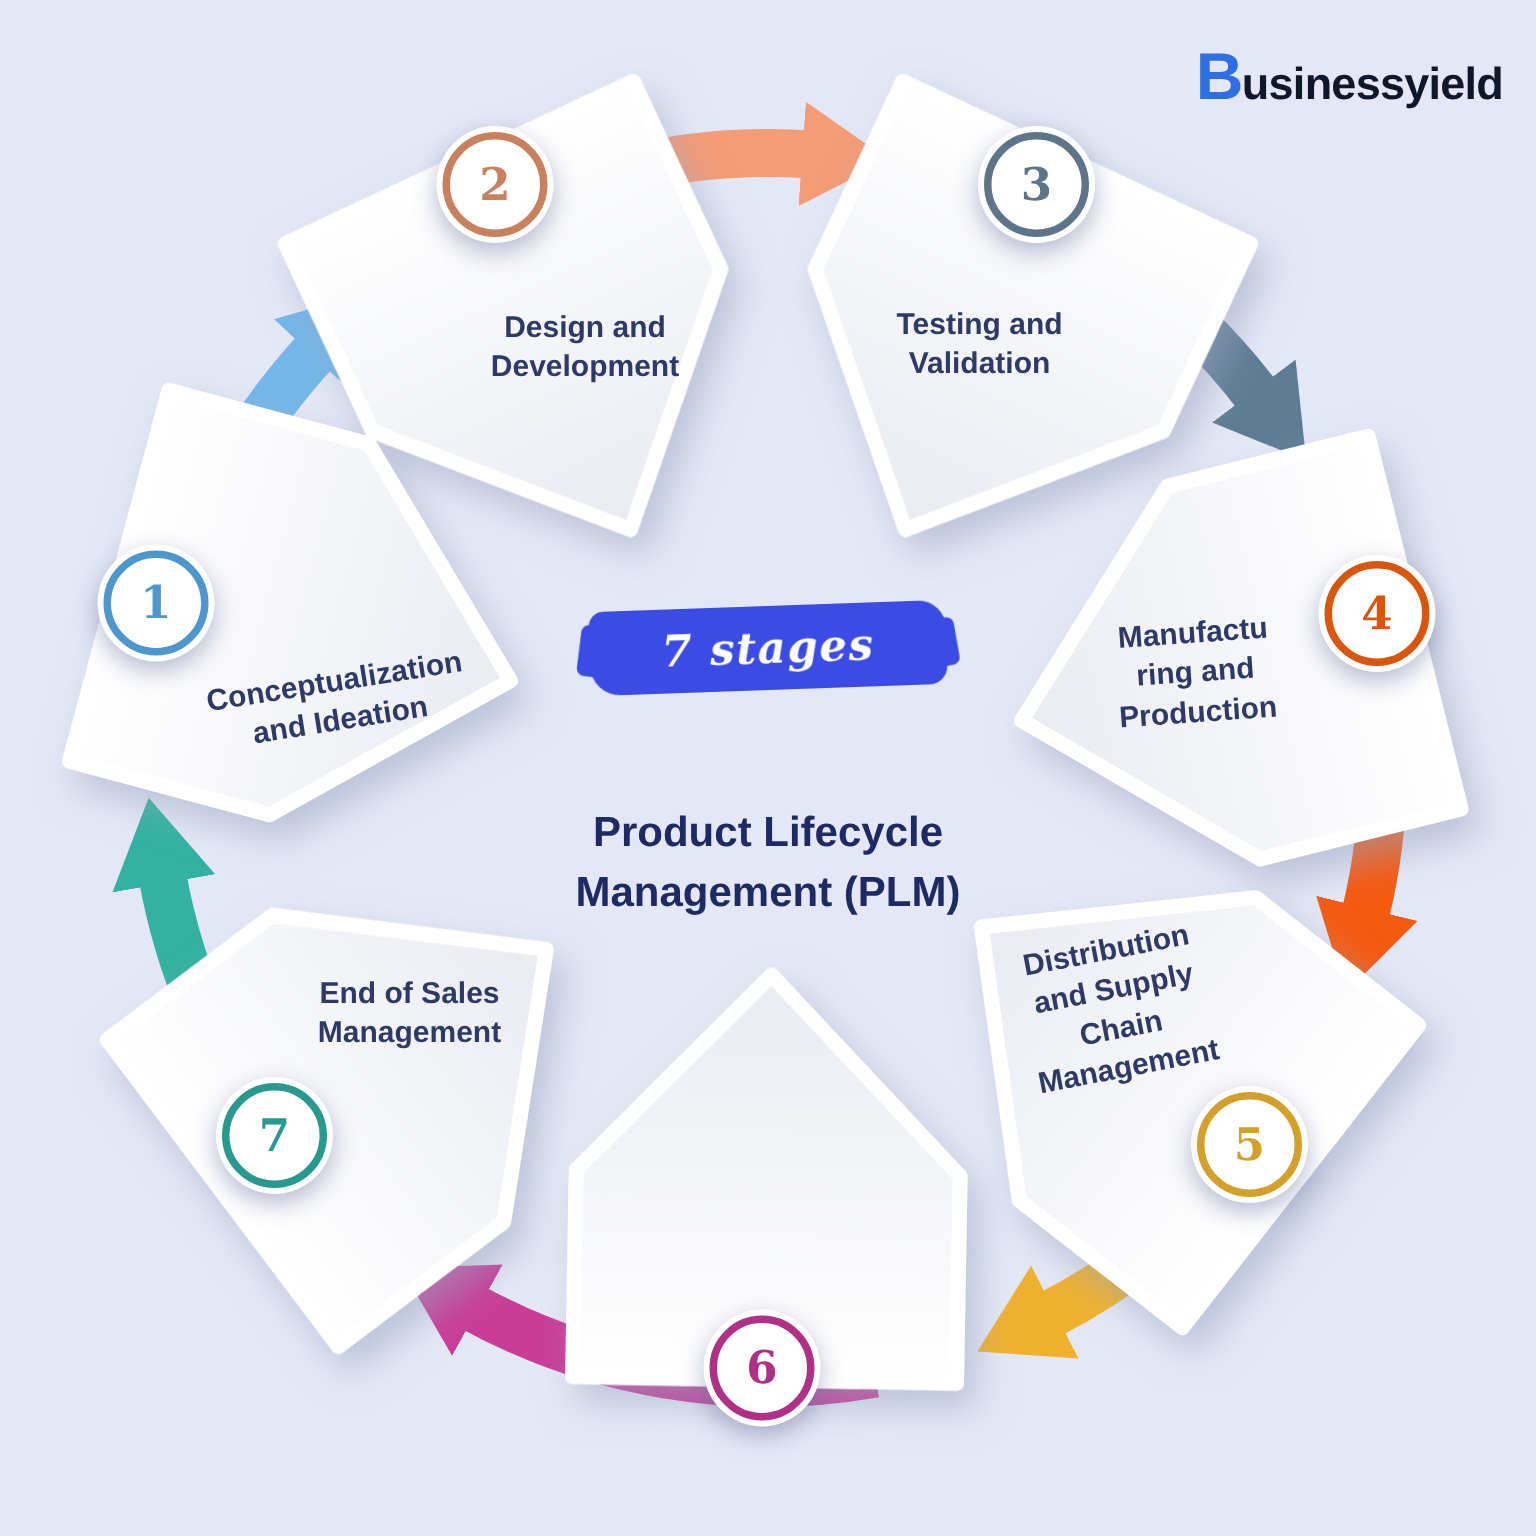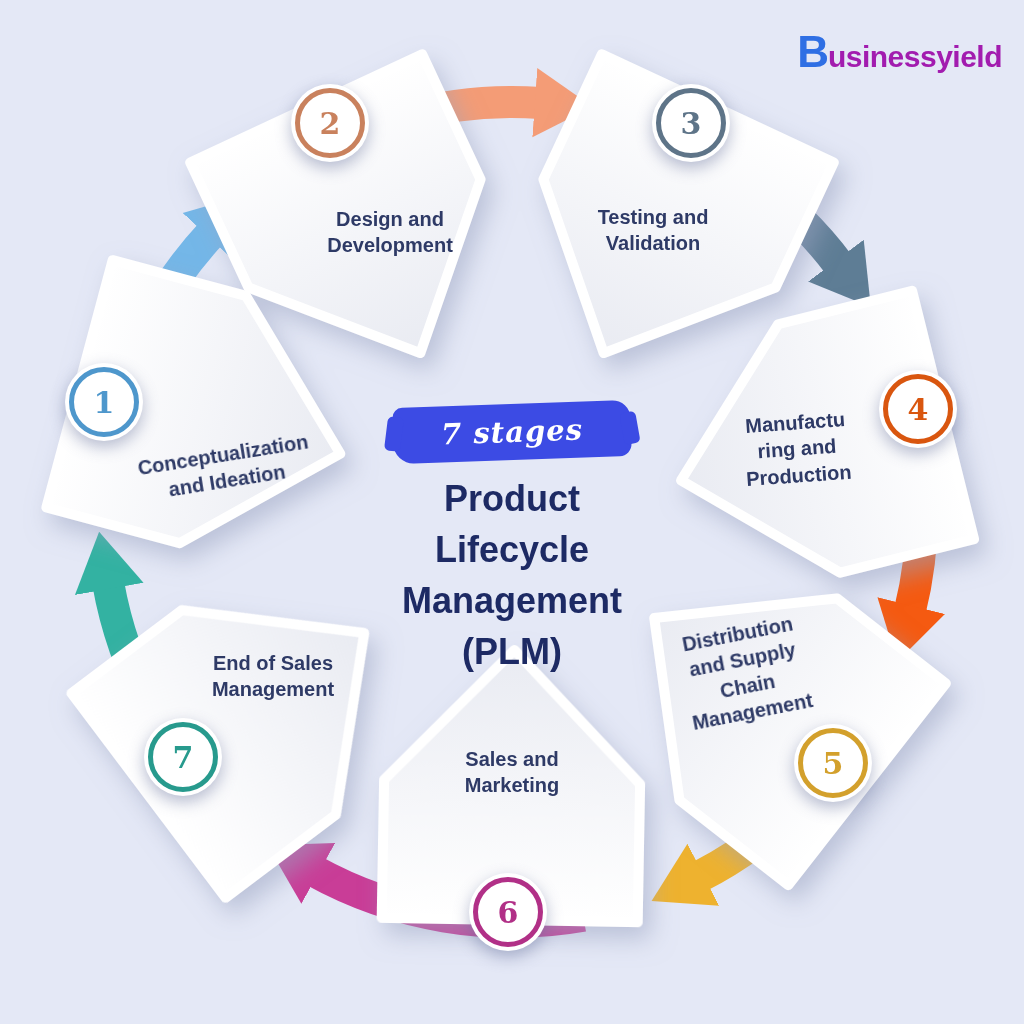--- a/index.html
+++ b/index.html
@@ -7,21 +7,21 @@
     width:1024px;height:1024px;
     background:#e4e8f6;
     font-family:"Liberation Sans", sans-serif;
     position:relative;overflow:hidden;
   }
   .stage-canvas{position:absolute;left:0;top:0;width:1024px;height:1024px;}
 
   
   .logo{position:absolute;top:30px;right:22px;display:flex;align-items:baseline;gap:1px;}
   .logo-mark{font-size:44px;font-weight:900;color:#2f6fe4;line-height:1;letter-spacing:-2px;}
-  .logo-rest{font-size:30px;font-weight:800;color:#a21caf;letter-spacing:-0.5px;}
+  .logo-rest{font-size:30px;font-weight:800;color:#0f172a;letter-spacing:-0.5px;}
 
   
   .badge{
     position:absolute;width:78px;height:78px;border-radius:50%;
     background:#ffffff;box-shadow:0 6px 16px rgba(96,106,150,.45);
     display:flex;align-items:center;justify-content:center;
     transform:translate(-50%,-50%);
   }
   .badge-inner{
     width:60px;height:60px;border-radius:50%;border:5px solid #888;background:#fff;
@@ -64,21 +64,21 @@
     content:"";position:absolute;right:-7px;top:12px;width:16px;height:32px;
     background:#3c4be4;transform:rotate(-8deg);border-radius:5px;
   }
   .brush-text{
     color:#ffffff;font-family:"DejaVu Serif", serif;font-style:italic;
     font-weight:700;font-size:29px;letter-spacing:1px;
   }
   .plm-title{
     position:absolute;left:512px;top:575px;width:300px;
     transform:translate(-50%,-50%);text-align:center;
-    font-size:36px;font-weight:800;color:#1d2a64;line-height:1.42;
+    font-size:28px;font-weight:800;color:#1d2a64;line-height:1.42;
   }
 </style>
 </head>
 <body>
 
 <div class="stage-canvas">
 
   
   <svg width="1024" height="1024" viewBox="0 0 1024 1024">
     <defs>
@@ -133,21 +133,20 @@
       <polygon points="-128,-132 128,-132 128,6 0,138 -128,6" transform="translate(254,716) rotate(233)"></polygon>
     </g>
   </svg>
 
   
   <div class="stage-label l1">Conceptualization and Ideation</div>
   <div class="stage-label l3">Testing and Validation</div>
   <div class="stage-label l2">Design and Development</div>
   <div class="stage-label l4">Manufactu ring and Production</div>
   <div class="stage-label l5">Distribution and Supply Chain Management</div>
-  <div class="stage-label l6">Sales and Marketing</div>
   <div class="stage-label l7">End of Sales Management</div>
 
   
   <div class="badge b1">
     <div class="badge-inner">1</div>
   </div>
   <div class="badge b2">
     <div class="badge-inner">2</div>
   </div>
   <div class="badge b3">

